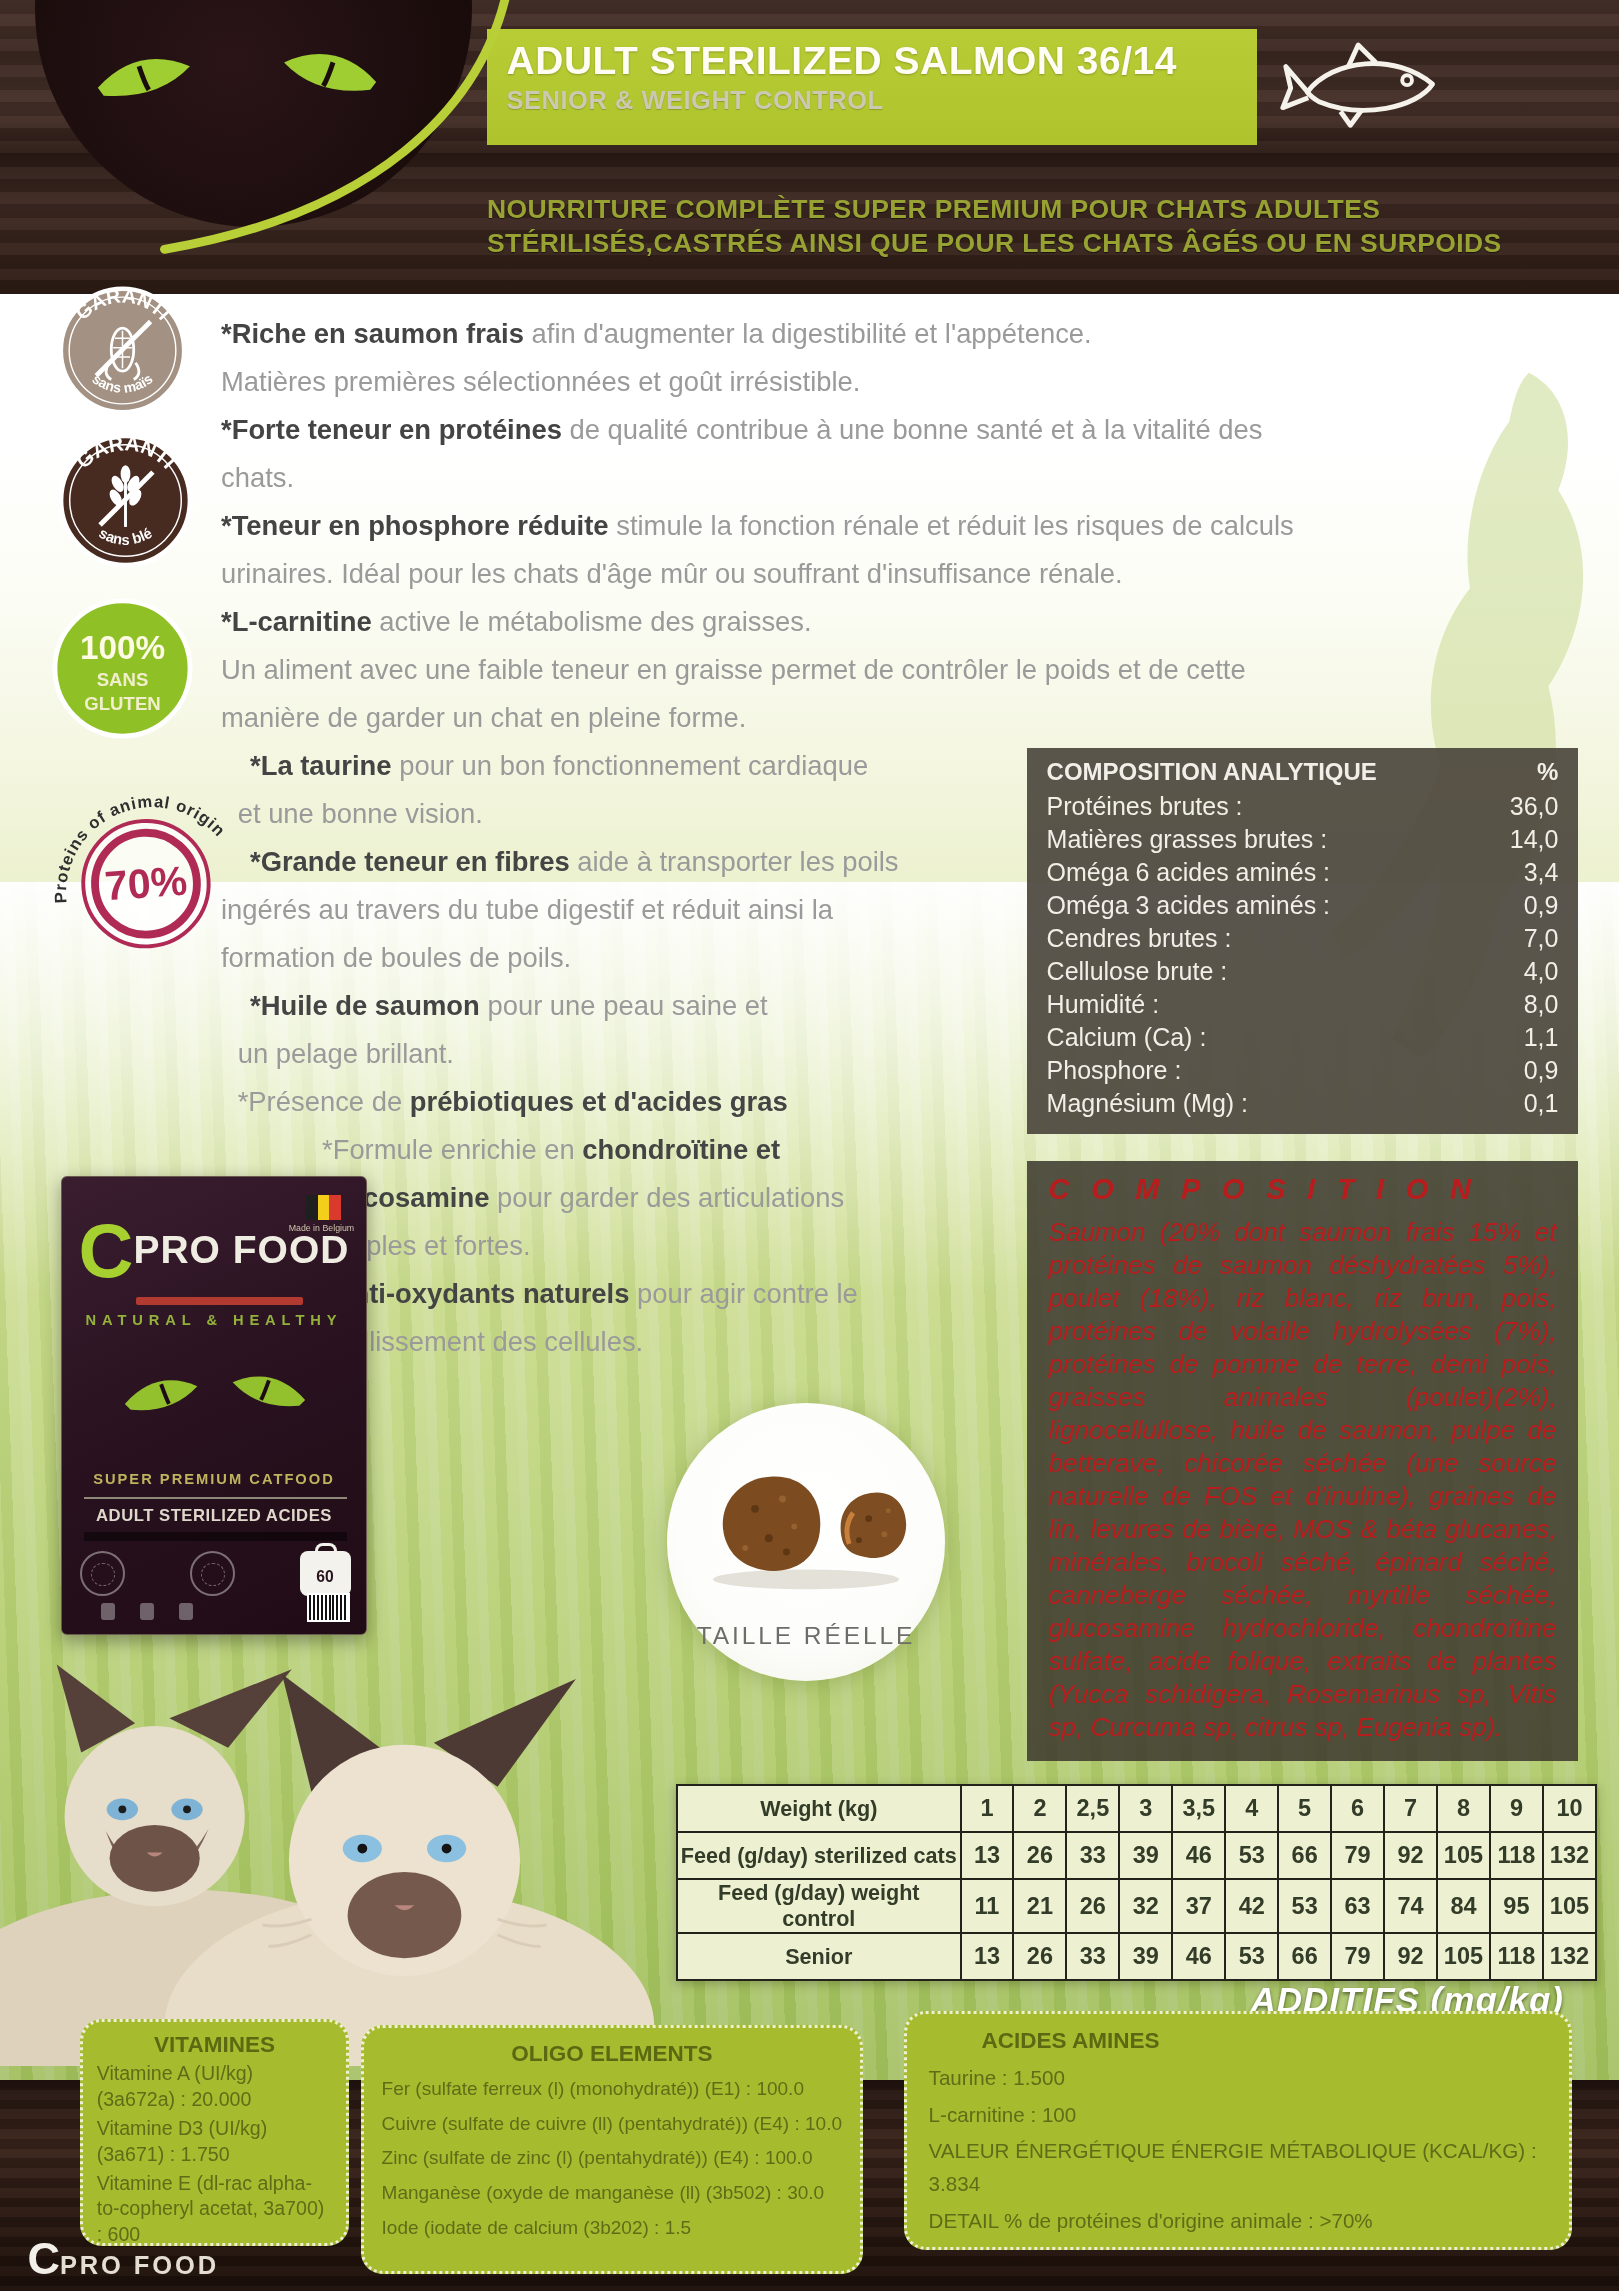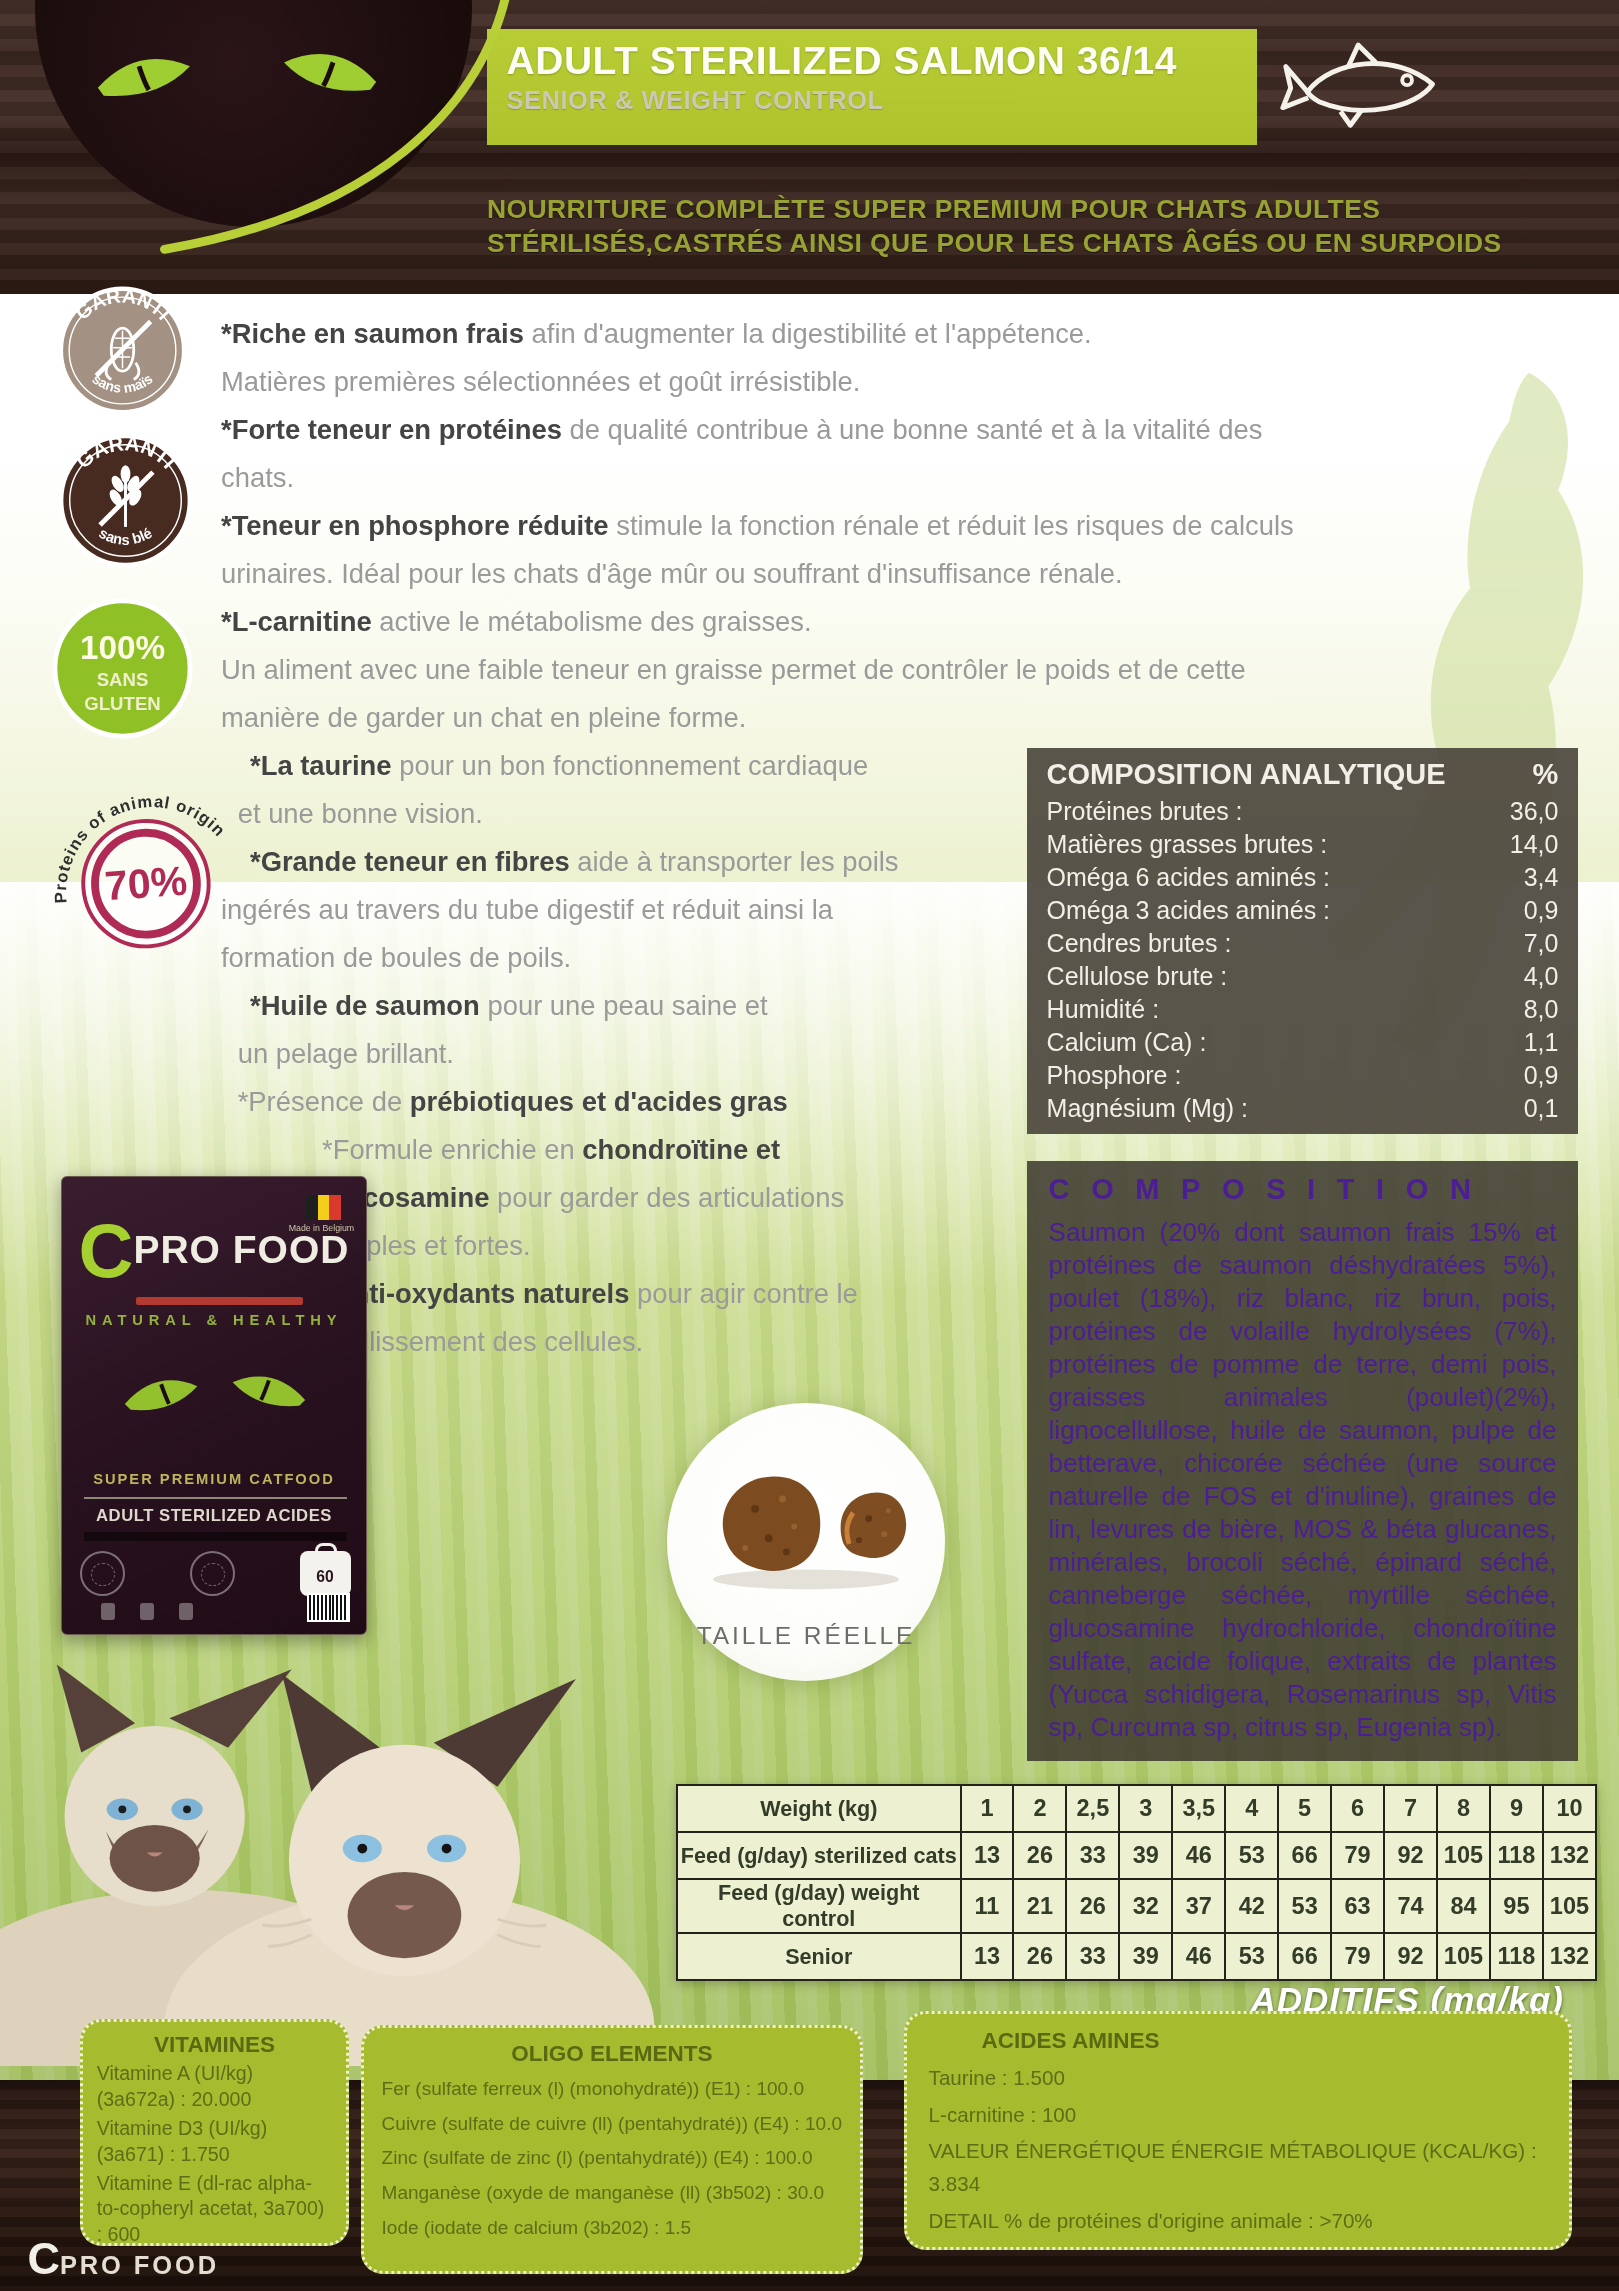--- a/index.html
+++ b/index.html
@@ -46,26 +46,26 @@
   .features{position:absolute;left:221px;top:310px;width:1264px;z-index:4;}
   .features p{margin:0;height:48px;line-height:48px;font-size:27.4px;color:#9a9a9a;white-space:nowrap;}
   .features b{color:#444;font-weight:bold;}
   .features .ind1{padding-left:29px;}
   .features .ind2{padding-left:101px;}
   .features .ind3{padding-left:16.7px;}
 
   
   .ana-box{position:absolute;left:1027px;top:748px;width:551px;height:386px;z-index:5;
     background:rgba(76,70,61,.92);padding:9.8px 19.6px 7.8px 19.6px;color:#f2efe8;}
-  .ana-head{display:flex;justify-content:space-between;font-weight:bold;font-size:29px;margin-bottom:3.9px;}
+  .ana-head{display:flex;justify-content:space-between;font-weight:bold;font-size:24px;margin-bottom:3.9px;}
   .ana-row{display:flex;justify-content:space-between;font-size:25px;line-height:33px;}
 
   
   .comp-box{position:absolute;left:1027px;top:1161px;width:551px;height:600px;z-index:5;
-    background:rgba(63,59,48,.88);padding:11.8px 21.6px;color:#4c1d95;}
+    background:rgba(63,59,48,.88);padding:11.8px 21.6px;color:#b91c1c;font-style:italic;}
   .comp-title{font-weight:bold;font-size:29px;letter-spacing:21.6px;white-space:nowrap;margin-bottom:9.8px;}
   .comp-text{font-size:26px;line-height:33px;text-align:justify;}
 
   
   .bag{position:absolute;left:61px;top:1176px;width:306px;height:459px;z-index:6;border-radius:5.9px;
     background:linear-gradient(155deg,#3a1e30 0%,#2a1220 45%,#1f0b15 100%);
     box-shadow:0 5.9px 17.6px rgba(0,0,0,.35);border:1px solid #6b5a50;}
   .bag-flag{position:absolute;right:25.5px;top:17.6px;width:35px;height:25.5px;
     background:linear-gradient(90deg,#1f1f1f 0 33%,#f3cf1c 33% 66%,#da3a2b 66% 100%);}
   .bag-made{position:absolute;right:11.8px;top:46px;font-size:8.8px;color:#cfc6ad;}

